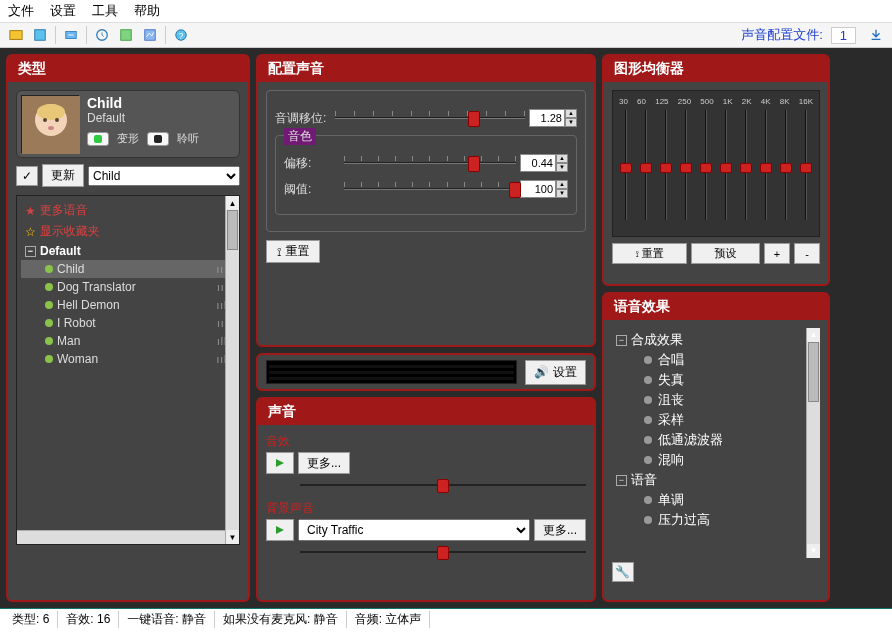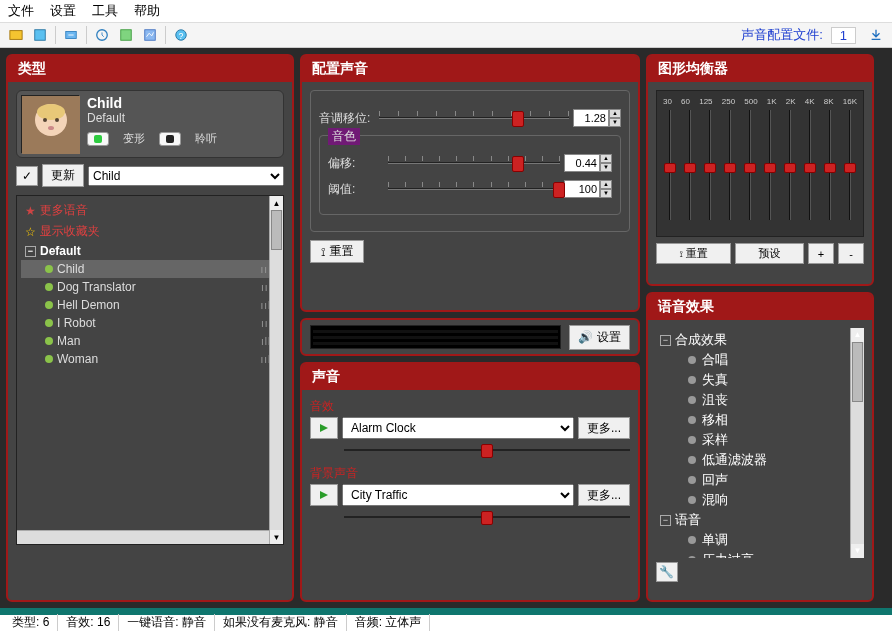--- a/index.html
+++ b/index.html
@@ -15,30 +15,30 @@
 .toolbar .profile-lbl { color: #2040d0; font-size: 13px; margin-right: 8px; }
 .toolbar .profile-num { color: #2040d0; font-size: 13px; margin-right: 8px; padding: 0 8px; border: 1px solid #ccc; background:#fff; }
 .toolbar svg { width: 14px; height: 14px; }
 
 .workspace { background: #2a2a2a; height: 560px; padding: 6px; display: flex; gap: 6px; }
 
 .panel { background: #444; border: 2px solid #a01818; border-radius: 6px; display: flex; flex-direction: column; overflow: hidden; }
 .panel-title { background: #a01818; color: #fff; font-weight: bold; font-size: 14px; padding: 4px 10px; }
 .panel-body { padding: 8px; flex: 1; overflow: hidden; position: relative; }
 
-.col-left { width: 288px; display: flex; flex-direction: column; }
+.col-left { width: 244px; display: flex; flex-direction: column; }
 .col-mid { width: 340px; display: flex; flex-direction: column; gap: 6px; }
 .col-right { width: 228px; display: flex; flex-direction: column; gap: 6px; }
 
 
 .voice-card { background: #555; border: 1px solid #333; border-radius: 6px; padding: 4px; display: flex; gap: 8px; }
 .avatar { width: 58px; height: 58px; background: #f2d8c4; border: 1px solid #222; }
 .voice-info { flex: 1; color: #ddd; }
 .voice-info .name { font-weight: bold; font-size: 14px; color: #fff; }
-.voice-actions { margin-top: 6px; display: flex; gap: 14px; font-size: 11px; align-items:center; }
+.voice-actions { margin-top: 6px; display: flex; gap: 8px; font-size: 11px; align-items:center; }
 .mini-btn { background: #f8f8f8; border: 1px solid #999; border-radius: 3px; padding: 2px 6px; display: flex; align-items: center; gap: 4px; font-size:11px; }
 .led-green { width:8px; height:8px; background:#2ecc40; border-radius:2px; display:inline-block;}
 .led-dark { width:8px; height:8px; background:#222; border-radius:2px; display:inline-block;}
 
 .voice-select-row { display: flex; gap: 4px; margin-top: 6px; align-items: center; }
 .voice-select-row .check { width: 22px; height: 20px; background: #f0f0f0; border: 1px solid #999; display:flex; align-items:center; justify-content:center; }
 .voice-select-row .upd-lbl { background:#f0f0f0; border:1px solid #999; padding:2px 8px; font-size:12px;}
 .voice-select-row select { flex: 1; height: 20px; font-size: 12px; }
 
 .tree-box { background: #444; border: 1px solid #222; margin-top: 8px; height: 350px; position: relative; overflow: hidden; }
@@ -104,21 +104,21 @@
 
 .fx-tree { color:#fff; font-size:13px; line-height:20px; height:230px; overflow:hidden; position:relative; padding:2px 0;}
 .fx-folder { display:flex; align-items:center; gap:4px; padding-left:4px;}
 .fx-folder .box{width:11px; height:11px; border:1px solid #aaa; display:flex; align-items:center; justify-content:center; font-size:9px; color:#ddd; line-height:9px;}
 .fx-item { padding-left:32px; display:flex; align-items:center; gap:6px;}
 .fx-item .dot{width:8px; height:8px; background:#999; border-radius:50%;}
 .env-row { display:flex; gap:4px; margin-top:4px; align-items:center;}
 .env-row .wrench{width:22px; height:20px; background:#f0f0f0; border:1px solid #999; display:flex; align-items:center; justify-content:center;}
 .env-row .sel { flex:1; height:20px; background:#f0f0f0; border:1px solid #999; padding:2px 6px; font-size:12px;}
 
-.statusbar { height:22px; border-top:7px solid #0f766e; display:flex; align-items:center; font-size:12px; padding:0 4px;}
+.statusbar { height:22px; border-top:1px solid #0f766e; display:flex; align-items:center; font-size:12px; padding:0 4px;}
 .statusbar .cell{ padding:0 8px; border-right:1px solid #ccc;}
 
 .panel.flex-fill { flex:1; min-height:0; }
 </style>
 </head>
 <body>
 
 <div class="menubar">
   <span>文件</span>
   <span>设置</span>
@@ -262,21 +262,21 @@
               <div class="thumb"></div>
               <div class="arrow bot">▼</div>
             </div>
           <div class="scroll-h"></div>
         </div>
       </div>
     </div>
   </div>
 
   <div class="col-mid">
-    <div class="panel" style="height:258px">
+    <div class="panel" style="height:293px">
       <div class="panel-title">配置声音</div>
       <div class="panel-body">
         <div class="fieldset" style="border:1px solid #666">
           <div class="slider-row">
             <div class="lbl">音调移位:</div>
             <div class="slider-track">
               <div class="ticks">
                   <span></span>
                   <span></span>
                   <span></span>
@@ -381,21 +381,20 @@
       <div class="panel-title">声音</div>
       <div class="panel-body">
         <div class="sfx-group">
           <div class="sfx-label">音效</div>
           <div class="sfx-row">
             <div class="play-btn">
                 <svg viewBox="0 0 10 10">
                   <path d="M1 1 L9 5 L1 9 Z"></path>
                 </svg>
               </div>
-            <select><option>Alarm Clock</option></select>
             <button class="more-btn">更多...</button>
           </div>
           <div class="sfx-slider">
               <div class="line"></div>
               <div class="th" style="left:48%"></div>
             </div>
         </div>
         <div class="sfx-group">
           <div class="sfx-label">背景声音</div>
           <div class="sfx-row">
@@ -510,33 +509,25 @@
           <div class="fx-item">
               <span class="dot"></span>
               <span>失真</span>
             </div>
           <div class="fx-item">
               <span class="dot"></span>
               <span>沮丧</span>
             </div>
           <div class="fx-item">
               <span class="dot"></span>
-              <span>移相</span>
-            </div>
-          <div class="fx-item">
-              <span class="dot"></span>
               <span>采样</span>
             </div>
           <div class="fx-item">
               <span class="dot"></span>
               <span>低通滤波器</span>
-            </div>
-          <div class="fx-item">
-              <span class="dot"></span>
-              <span>回声</span>
             </div>
           <div class="fx-item">
               <span class="dot"></span>
               <span>混响</span>
             </div>
           <div class="fx-folder">
               <span class="box">−</span>
               <span>语音</span>
             </div>
           <div class="fx-item">

